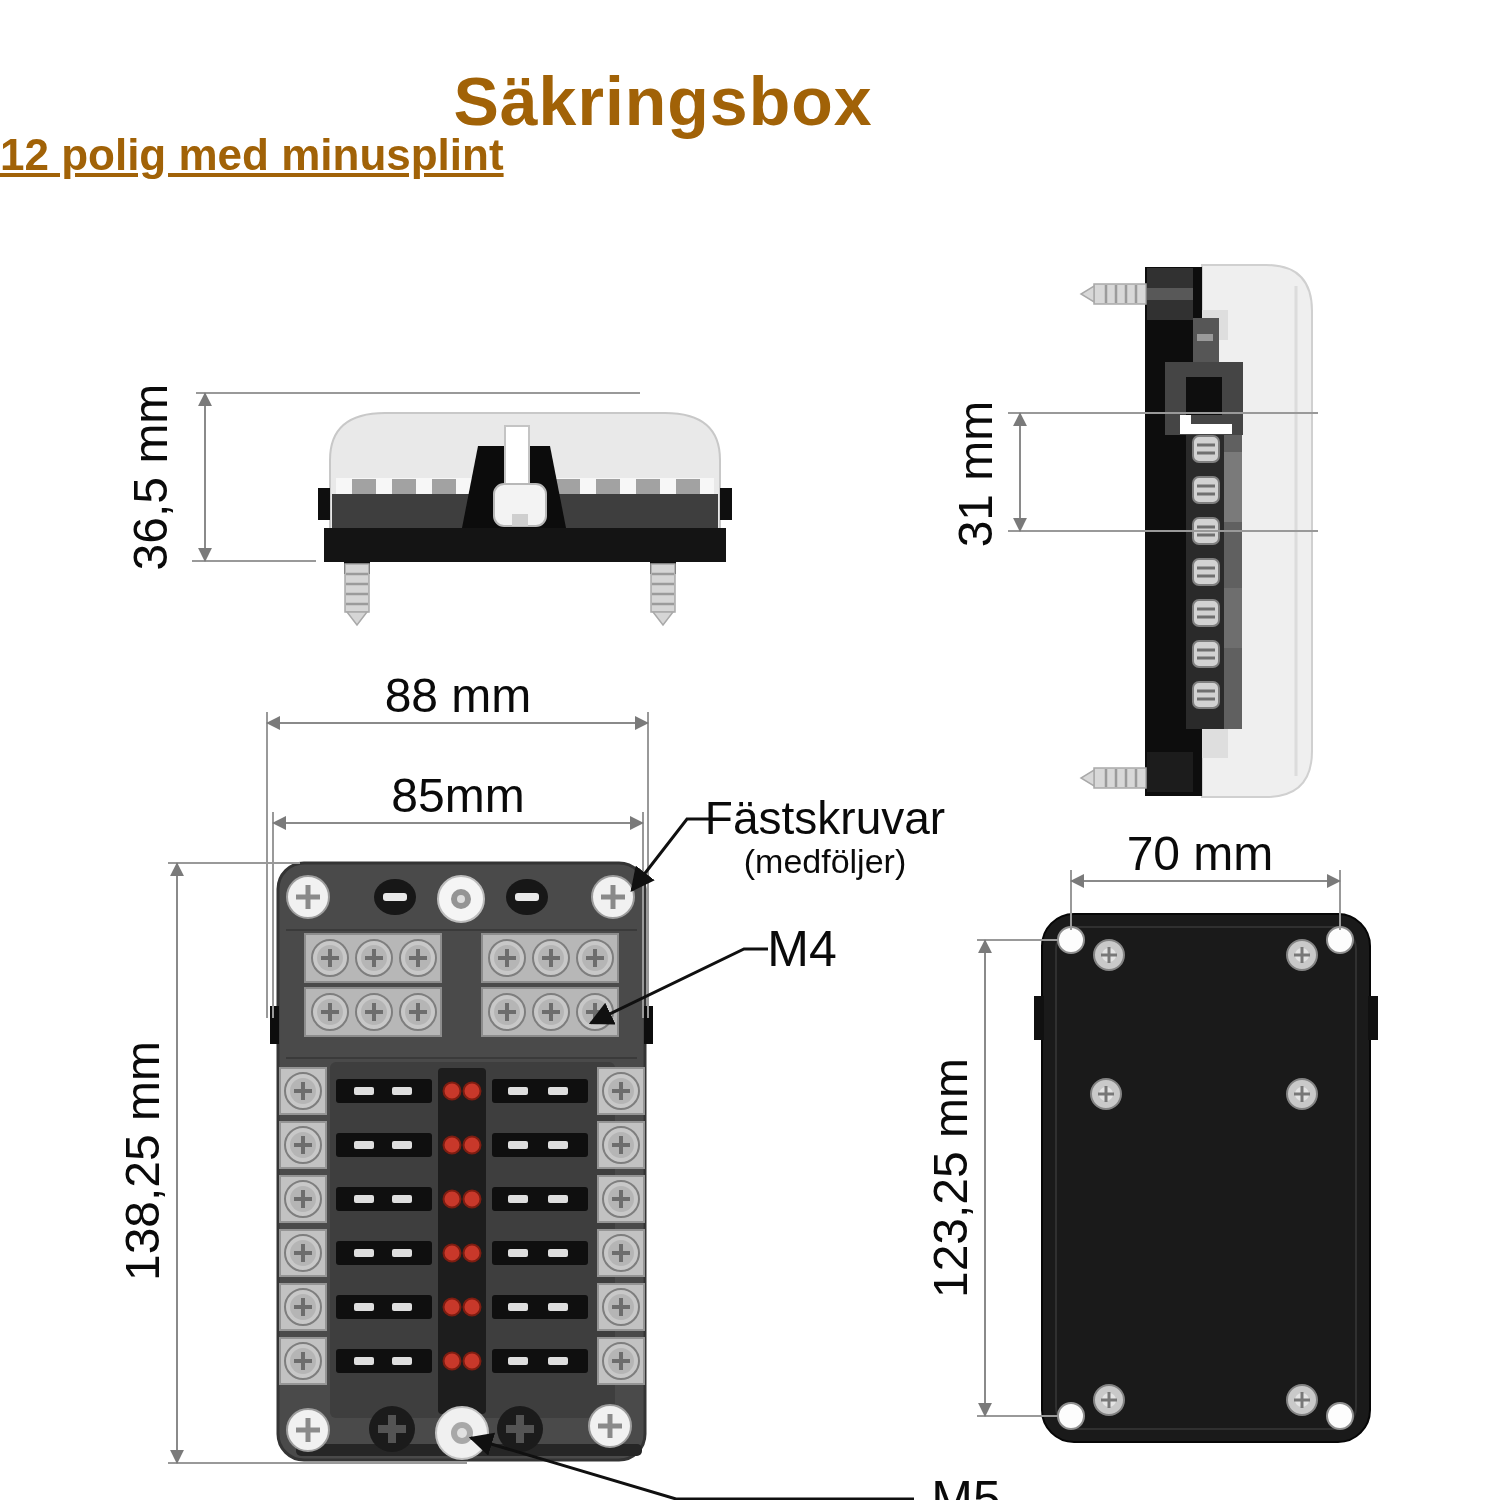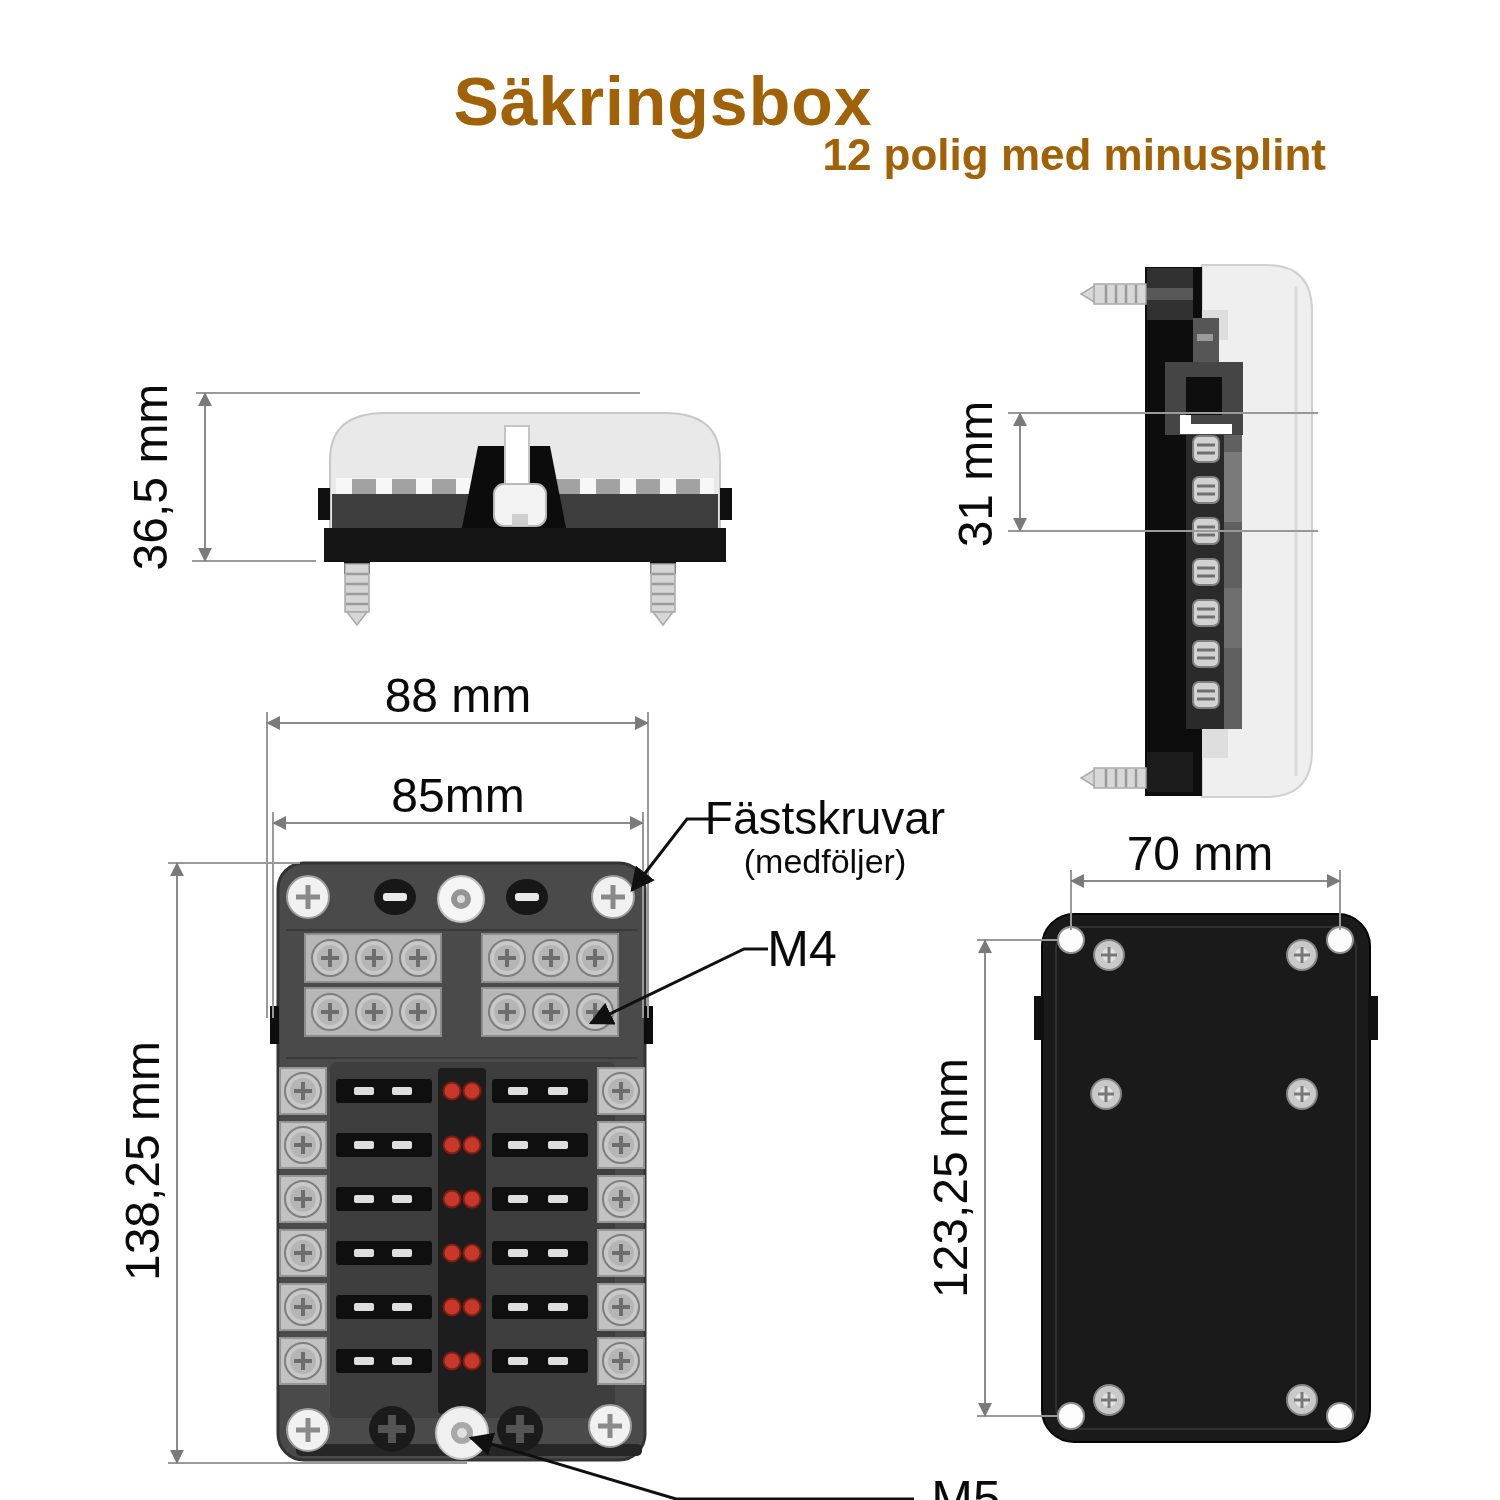--- a/index.html
+++ b/index.html
@@ -1,21 +1,21 @@
 <!DOCTYPE html>
 <html><head>
 <meta charset="utf-8">
 <style>
   html,body{margin:0;padding:0;background:#fff;}
   #stage{position:relative;width:1500px;height:1500px;background:#ffffff;overflow:hidden;
          font-family:"Liberation Sans", sans-serif;color:#a16207;margin-top:28px;}
   .title{position:absolute;top:34px;left:0;width:1326px;text-align:center;
          font-size:68px;font-weight:bold;letter-spacing:1px;}
-  .subtitle{position:absolute;top:102px;left:0;width:1326px;text-align:right;
-         font-size:44px;font-weight:bold;}
+  .subtitle{position:absolute;top:102px;left:0;width:1326px;text-align:left;
+         font-size:44px;font-weight:bold;text-decoration:underline;}
   svg{position:absolute;top:0;left:0;}
   svg text{font-family:"Liberation Sans", sans-serif;fill:#0a0a0a;}
   .dimtxt{font-size:48px;}
   .lbltxt{font-size:46px;}
   .lblsub{font-size:34px;}
   .lblbig{font-size:50px;}
   .dim{stroke:#8a8a8a;stroke-width:2;fill:none;}
   .ext{stroke:#999999;stroke-width:2;fill:none;}
   .lead{stroke:#101010;stroke-width:3;fill:none;}
 </style>

